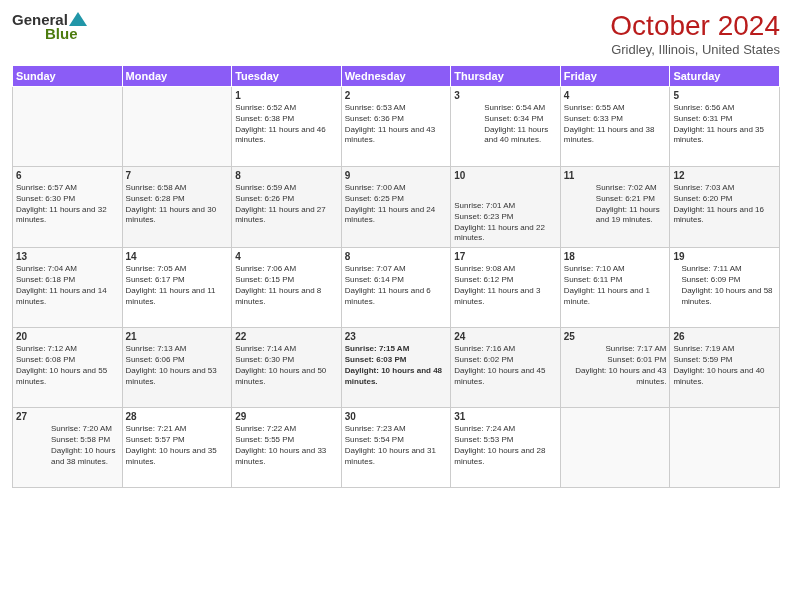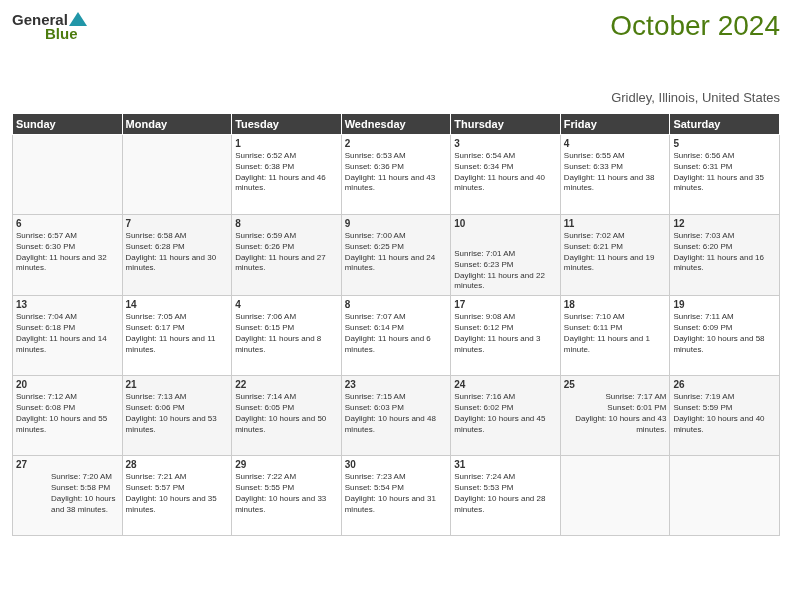--- a/index.html
+++ b/index.html
@@ -25,34 +25,33 @@
       display: flex;
       flex-direction: column;
       font-size: 11px;
     }
     .title-section {
       text-align: right;
     }
     .month-title {
       font-size: 28px;
       font-weight: normal;
-      color: #4d7c0f;
+      color: #b91c1c;
     }
     .location {
       font-size: 13px;
       color: #555;
-      margin-top: 48px;
     }
     .calendar {
       width: 100%;
       border-collapse: collapse;
       table-layout: fixed;
     }
     .calendar th {
-      background: #404040;
+      background: #8b5cf6;
       color: #fff;
       font-size: 11px;
       font-weight: bold;
       padding: 4px 3px;
       text-align: left;
       border: 1px solid #fff;
     }
     .calendar td {
       vertical-align: top;
       border: 1px solid #ccc;
@@ -126,21 +125,21 @@
 Daylight: 11 hours and 46 minutes.</div>
           </td>
           <td>
             <span class="day-number">2</span>
             <div class="day-info" style="white-space: pre-line;">Sunrise: 6:53 AM
 Sunset: 6:36 PM
 Daylight: 11 hours and 43 minutes.</div>
           </td>
           <td>
             <span class="day-number">3</span>
-            <div class="day-info" style="white-space: pre-line;">Sunrise: 6:54 AM
+            <div class="day-info" style="white-space: pre-line; margin-left: 30px;">Sunrise: 6:54 AM
 Sunset: 6:34 PM
 Daylight: 11 hours and 40 minutes.</div>
           </td>
           <td>
             <span class="day-number">4</span>
             <div class="day-info" style="white-space: pre-line;">Sunrise: 6:55 AM
 Sunset: 6:33 PM
 Daylight: 11 hours and 38 minutes.</div>
           </td>
           <td>
@@ -176,21 +175,21 @@
 Daylight: 11 hours and 24 minutes.</div>
           </td>
           <td>
             <span class="day-number">10</span>
             <div class="day-info" style="white-space: pre-line; margin-top: 20px;">Sunrise: 7:01 AM
 Sunset: 6:23 PM
 Daylight: 11 hours and 22 minutes.</div>
           </td>
           <td>
             <span class="day-number">11</span>
-            <div class="day-info" style="white-space: pre-line;">Sunrise: 7:02 AM
+            <div class="day-info" style="white-space: pre-line; margin-left: 32px;">Sunrise: 7:02 AM
 Sunset: 6:21 PM
 Daylight: 11 hours and 19 minutes.</div>
           </td>
           <td>
             <span class="day-number">12</span>
             <div class="day-info" style="white-space: pre-line;">Sunrise: 7:03 AM
 Sunset: 6:20 PM
 Daylight: 11 hours and 16 minutes.</div>
           </td>
         </tr>
@@ -226,47 +225,47 @@
 Daylight: 11 hours and 3 minutes.</div>
           </td>
           <td>
             <span class="day-number">18</span>
             <div class="day-info" style="white-space: pre-line;">Sunrise: 7:10 AM
 Sunset: 6:11 PM
 Daylight: 11 hours and 1 minute.</div>
           </td>
           <td>
             <span class="day-number">19</span>
-            <div class="day-info" style="white-space: pre-line;">Sunrise: 7:11 AM
+            <div class="day-info" style="white-space: pre-line; margin-left: 8px;">Sunrise: 7:11 AM
 Sunset: 6:09 PM
 Daylight: 10 hours and 58 minutes.</div>
           </td>
         </tr>
         <tr>
           <td>
             <span class="day-number">20</span>
             <div class="day-info" style="white-space: pre-line;">Sunrise: 7:12 AM
 Sunset: 6:08 PM
 Daylight: 10 hours and 55 minutes.</div>
           </td>
           <td>
             <span class="day-number">21</span>
             <div class="day-info" style="white-space: pre-line;">Sunrise: 7:13 AM
 Sunset: 6:06 PM
 Daylight: 10 hours and 53 minutes.</div>
           </td>
           <td>
             <span class="day-number">22</span>
             <div class="day-info" style="white-space: pre-line;">Sunrise: 7:14 AM
-Sunset: 6:05 PM
+Sunset: 6:30 PM
 Daylight: 10 hours and 50 minutes.</div>
           </td>
           <td>
             <span class="day-number">23</span>
-            <div class="day-info" style="white-space: pre-line;">Sunrise: 7:15 AM
+            <div class="day-info" style="white-space: pre-line; font-weight: bold;">Sunrise: 7:15 AM
 Sunset: 6:03 PM
 Daylight: 10 hours and 48 minutes.</div>
           </td>
           <td>
             <span class="day-number">24</span>
             <div class="day-info" style="white-space: pre-line;">Sunrise: 7:16 AM
 Sunset: 6:02 PM
 Daylight: 10 hours and 45 minutes.</div>
           </td>
           <td>

